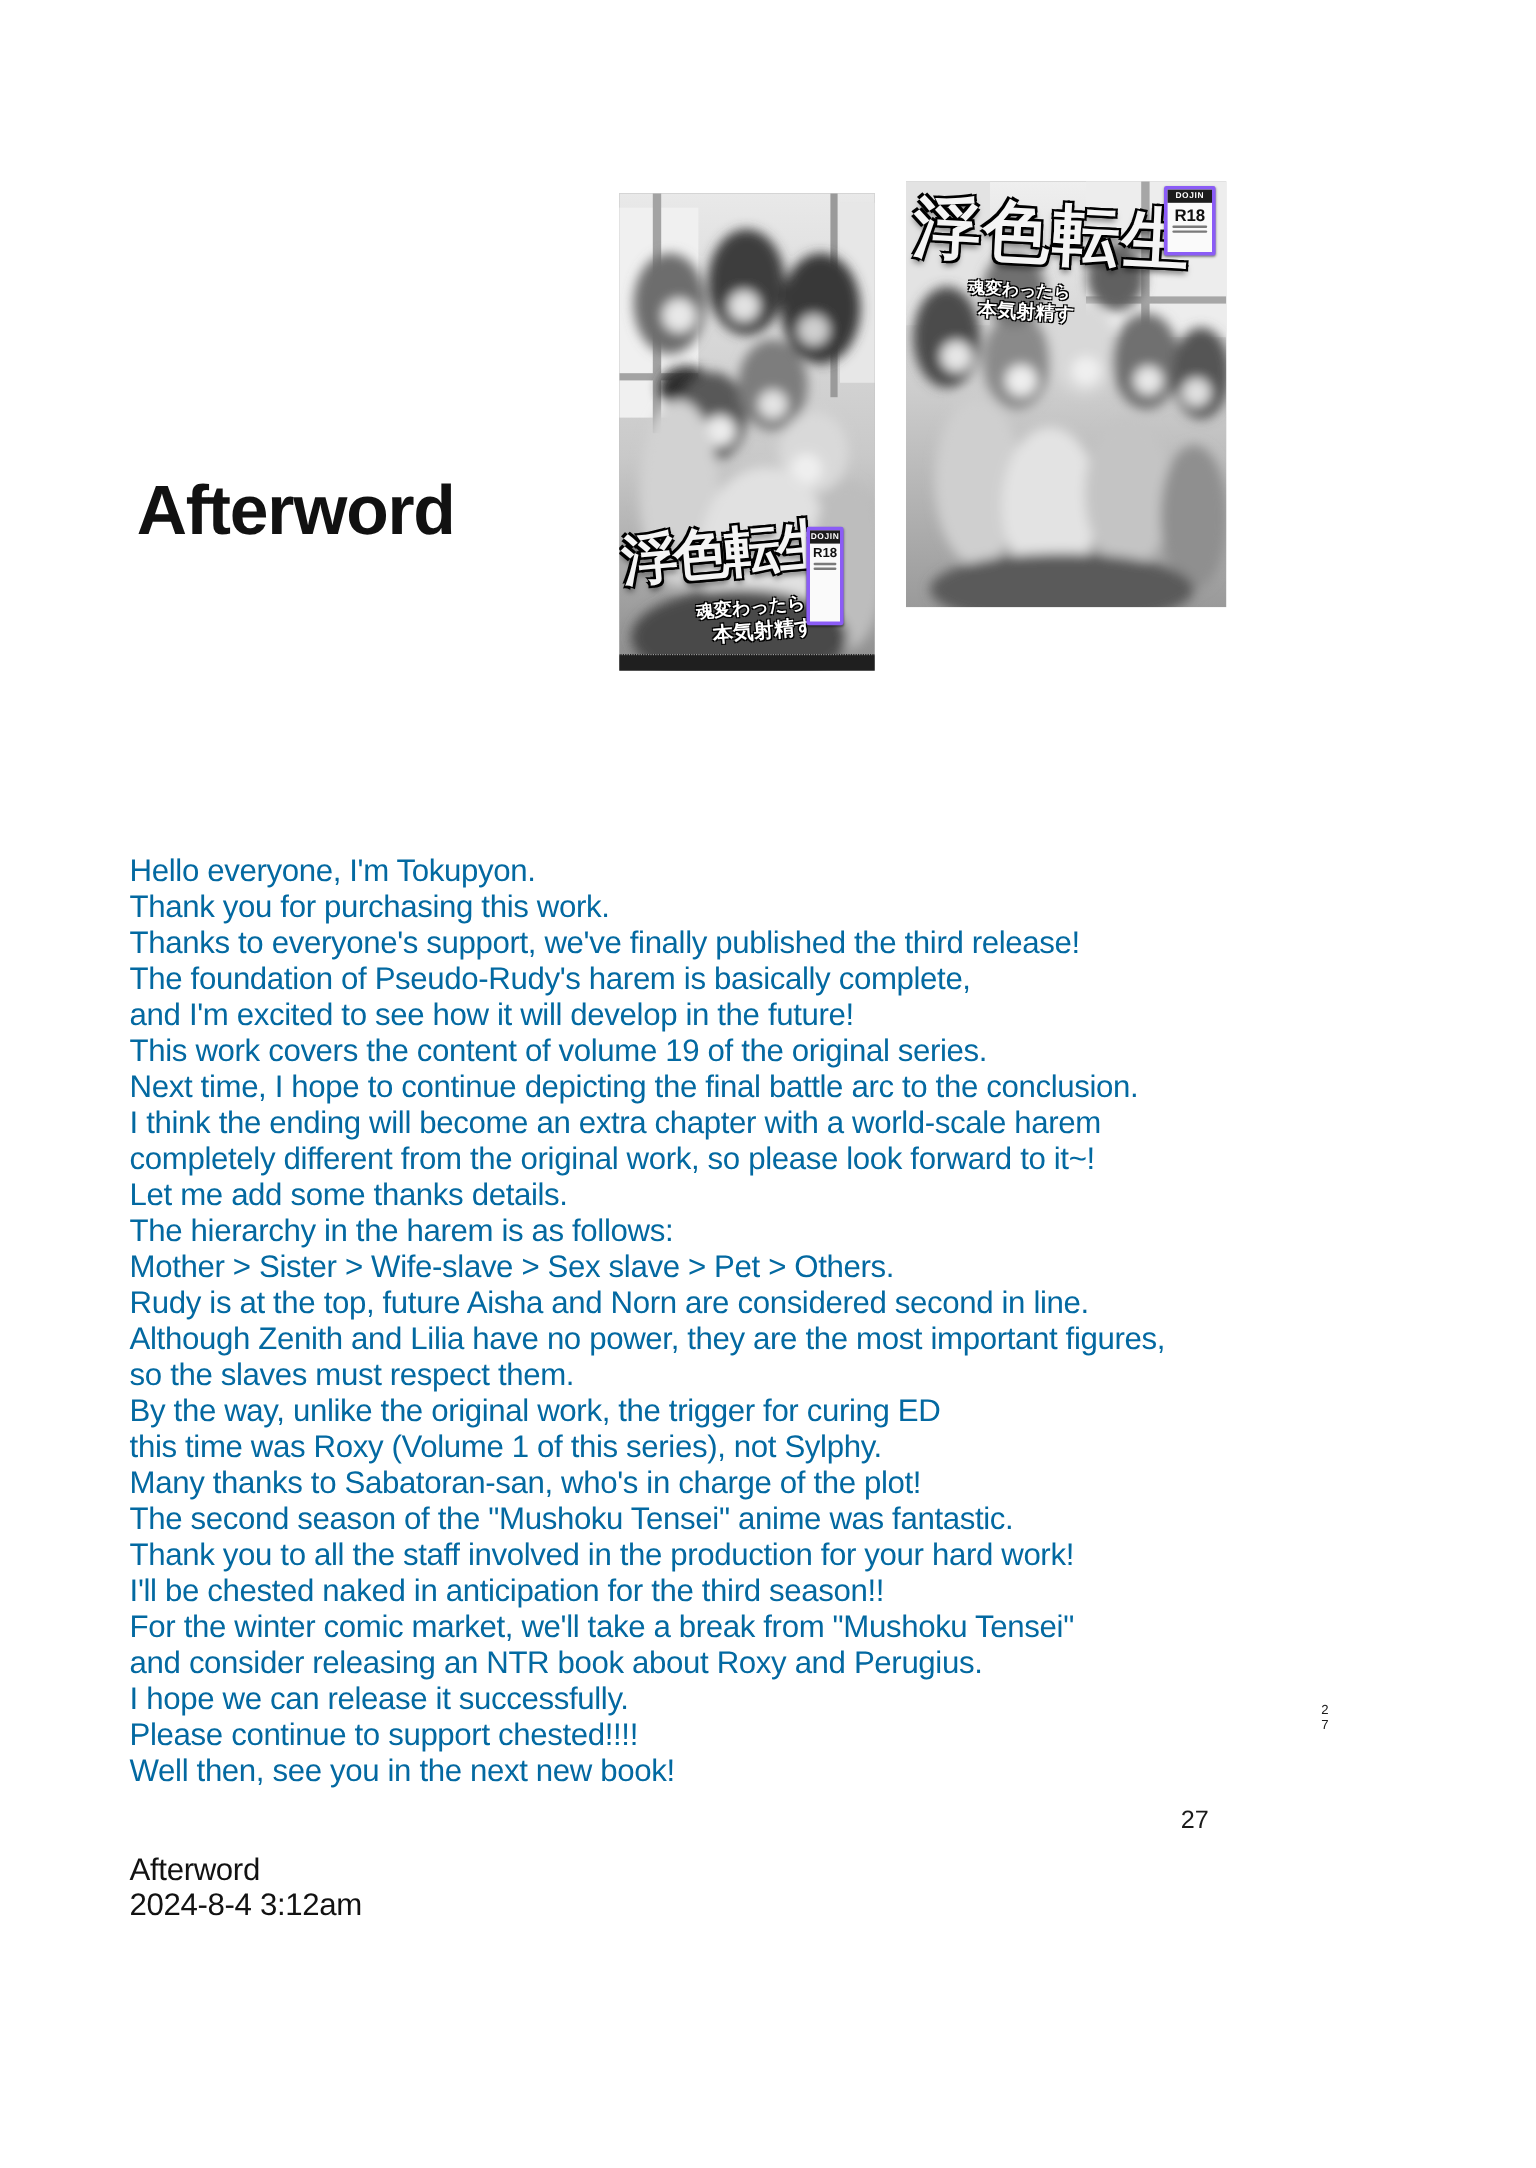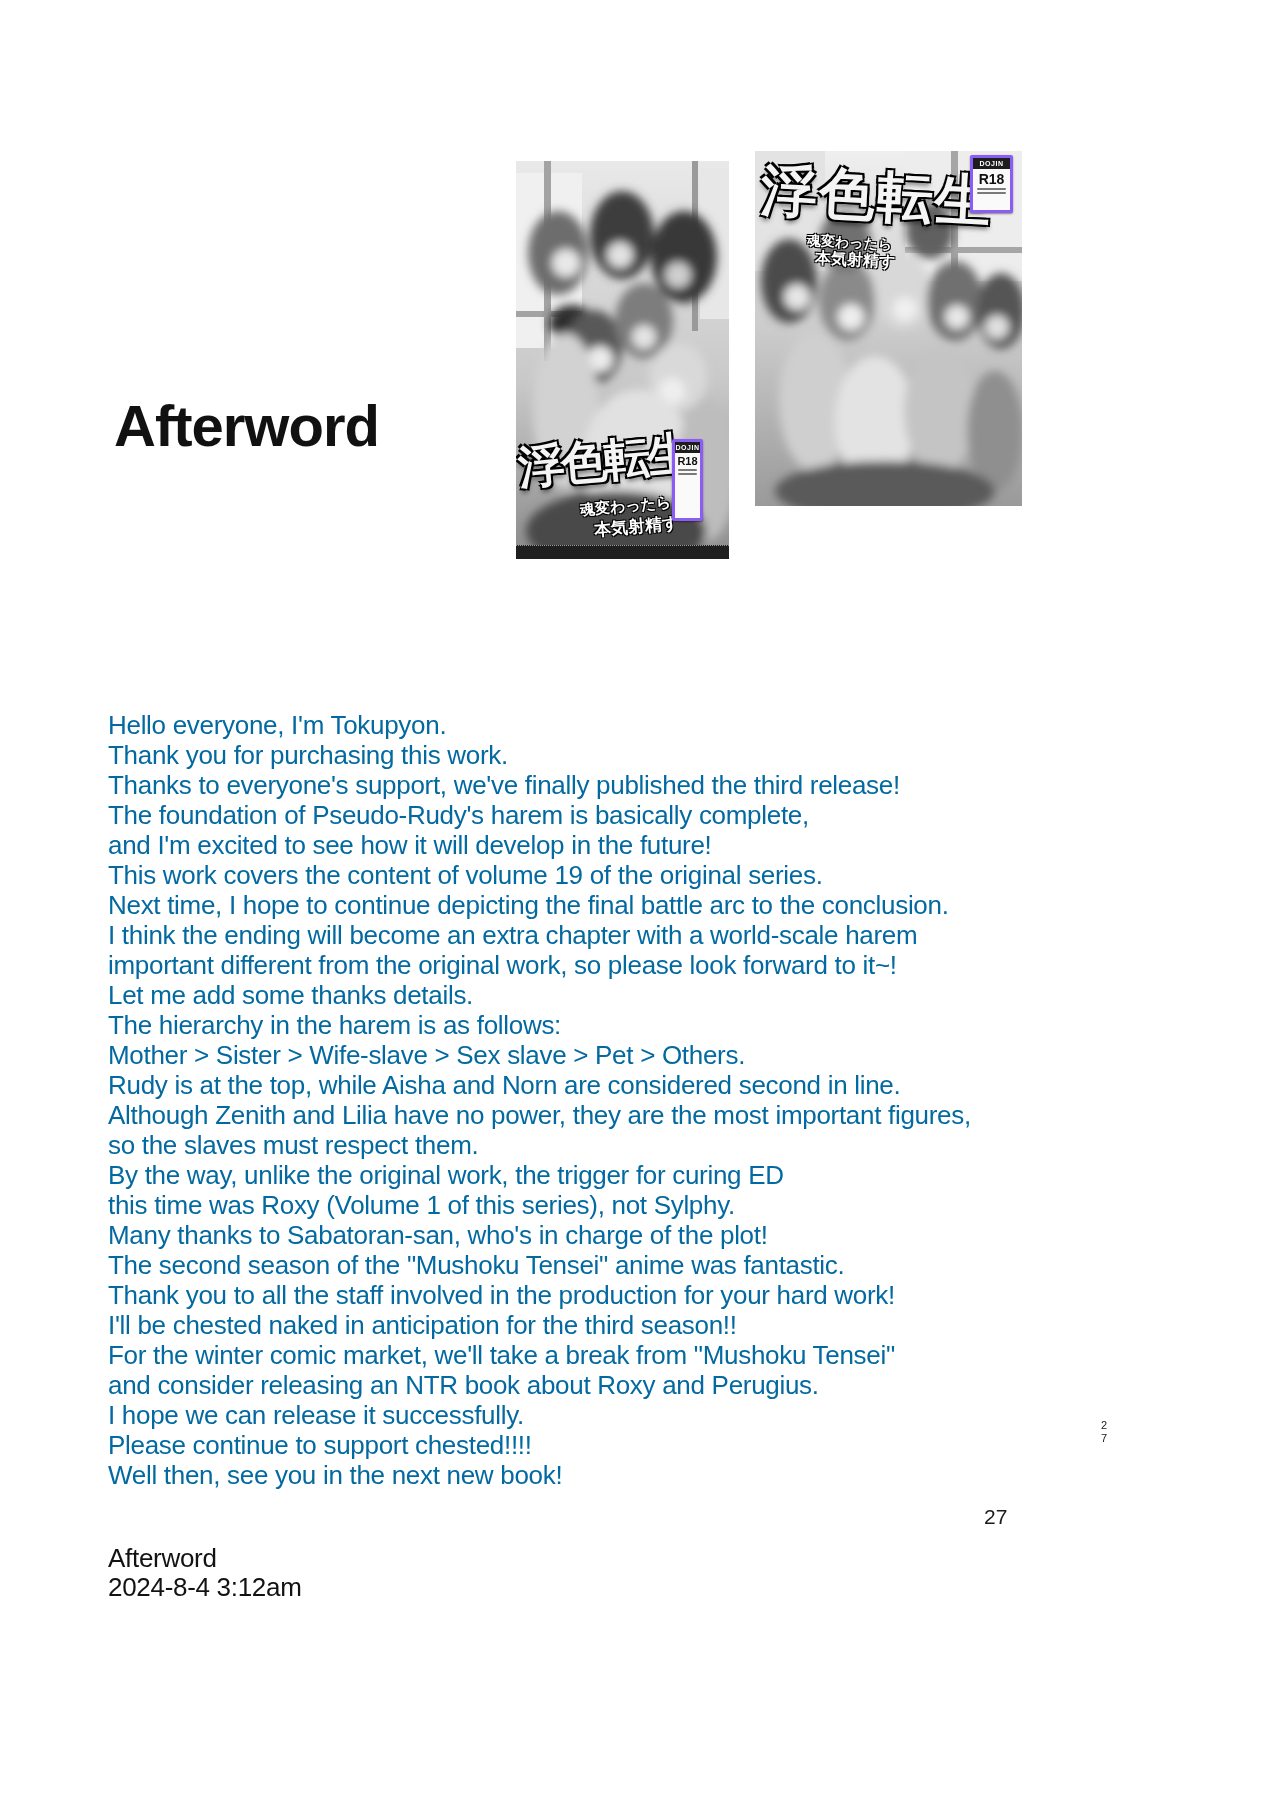--- a/index.html
+++ b/index.html
@@ -245,25 +245,25 @@
 
   <div class="afterword-text">
       <div class="line">Hello everyone, I'm Tokupyon.</div>
       <div class="line">Thank you for purchasing this work.</div>
       <div class="line">Thanks to everyone's support, we've finally published the third release!</div>
       <div class="line">The foundation of Pseudo-Rudy's harem is basically complete,</div>
       <div class="line">and I'm excited to see how it will develop in the future!</div>
       <div class="line">This work covers the content of volume 19 of the original series.</div>
       <div class="line">Next time, I hope to continue depicting the final battle arc to the conclusion.</div>
       <div class="line">I think the ending will become an extra chapter with a world-scale harem</div>
-      <div class="line">important different from the original work, so please look forward to it~!</div>
+      <div class="line">completely different from the original work, so please look forward to it~!</div>
       <div class="line">Let me add some thanks details.</div>
       <div class="line">The hierarchy in the harem is as follows:</div>
       <div class="line">Mother &gt; Sister &gt; Wife-slave &gt; Sex slave &gt; Pet &gt; Others.</div>
-      <div class="line">Rudy is at the top, while Aisha and Norn are considered second in line.</div>
+      <div class="line">Rudy is at the top, future Aisha and Norn are considered second in line.</div>
       <div class="line">Although Zenith and Lilia have no power, they are the most important figures,</div>
       <div class="line">so the slaves must respect them.</div>
       <div class="line">By the way, unlike the original work, the trigger for curing ED</div>
       <div class="line">this time was Roxy (Volume 1 of this series), not Sylphy.</div>
       <div class="line">Many thanks to Sabatoran-san, who's in charge of the plot!</div>
       <div class="line">The second season of the "Mushoku Tensei" anime was fantastic.</div>
       <div class="line">Thank you to all the staff involved in the production for your hard work!</div>
       <div class="line">I'll be chested naked in anticipation for the third season!!</div>
       <div class="line">For the winter comic market, we'll take a break from "Mushoku Tensei"</div>
       <div class="line">and consider releasing an NTR book about Roxy and Perugius.</div>

